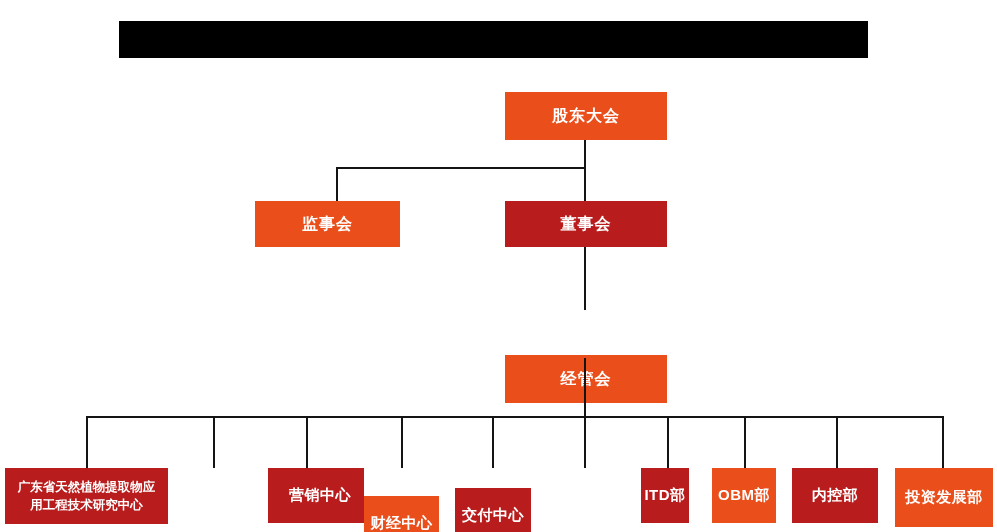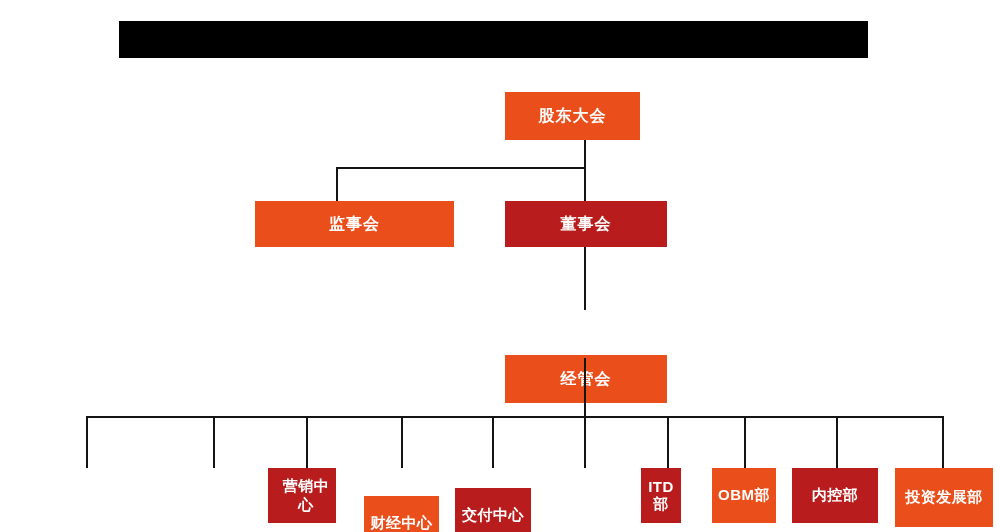--- a/index.html
+++ b/index.html
@@ -47,56 +47,57 @@
   .vline { width: 2px; }
   .hline { height: 2px; }
 </style>
 </head>
 <body>
 
 <div class="canvas">
 
   <div class="redacted-bar"></div>
 
-  <div class="box lvl" style="left:505px; top:92px; width:135px; height:48px;" data-variant="primary">股东大会</div>
+  <div class="box lvl" style="left:505px; top:92px; width:162px; height:48px;" data-variant="primary">股东大会</div>
 
   <div class="line vline" style="left:584px; top:140px; height:61px;"></div>
   <div class="line hline" style="left:336px; top:167px; width:250px;"></div>
   <div class="line vline" style="left:336px; top:167px; height:34px;"></div>
 
-  <div class="box lvl" style="left:255px; top:201px; width:199px; height:46px;" data-variant="primary">监事会</div>
+  <div class="box lvl" style="left:255px; top:201px; width:145px; height:46px;" data-variant="primary">监事会</div>
 
   <div class="box lvl" style="left:505px; top:201px; width:162px; height:46px;" data-variant="secondary">董事会</div>
 
   <div class="line vline" style="left:584px; top:247px; height:63px;"></div>
 
   <div class="box lvl" style="left:505px; top:310px; width:162px; height:48px;margin-top:45px;" data-variant="primary">经管会</div>
 
   <div class="line vline" style="left:584px; top:358px; height:110px;"></div>
   <div class="line hline" style="left:86px; top:416px; width:858px;"></div>
   <div class="line vline" style="left:86px;  top:416px; height:52px;"></div>
   <div class="line vline" style="left:213px; top:416px; height:52px;"></div>
   <div class="line vline" style="left:306px; top:416px; height:52px;"></div>
   <div class="line vline" style="left:401px; top:416px; height:52px;"></div>
   <div class="line vline" style="left:492px; top:416px; height:52px;"></div>
   <div class="line vline" style="left:667px; top:416px; height:52px;"></div>
   <div class="line vline" style="left:744px; top:416px; height:52px;"></div>
   <div class="line vline" style="left:836px; top:416px; height:52px;"></div>
   <div class="line vline" style="left:942px; top:416px; height:52px;"></div>
 
+  <div class="box dept dept-wide" style="left:5px; top:468px; width:163px; height:56px;" data-variant="secondary">广东省天然植物提取物应用工程技术研究中心</div>
 
 
-  <div class="box dept" style="left:268px; top:468px; width:68px; height:55px;padding-left:8px;" data-variant="secondary">营销中心</div>
+  <div class="box dept" style="left:268px; top:468px; width:96px; height:55px;padding-left:8px;" data-variant="secondary">营销中心</div>
 
   <div class="box dept" style="left:364px; top:468px; width:75px; height:55px;margin-top:28px;" data-variant="primary">财经中心</div>
 
   <div class="box dept" style="left:455px; top:488px; width:76px; height:55px;" data-variant="secondary">交付中心</div>
 
 
-  <div class="box dept" style="left:641px; top:468px; width:40px; height:55px;" data-variant="secondary">ITD部</div>
+  <div class="box dept" style="left:641px; top:468px; width:48px; height:55px;" data-variant="secondary">ITD部</div>
 
   <div class="box dept" style="left:712px; top:468px; width:64px; height:55px;text-align:center;" data-variant="primary">OBM部</div>
 
   <div class="box dept" style="left:792px; top:468px; width:86px; height:55px;" data-variant="secondary">内控部</div>
 
   <div class="box dept" style="left:895px; top:468px; width:98px; height:59px;" data-variant="primary">投资发展部</div>
 
 </div>
 
 </body></html>

